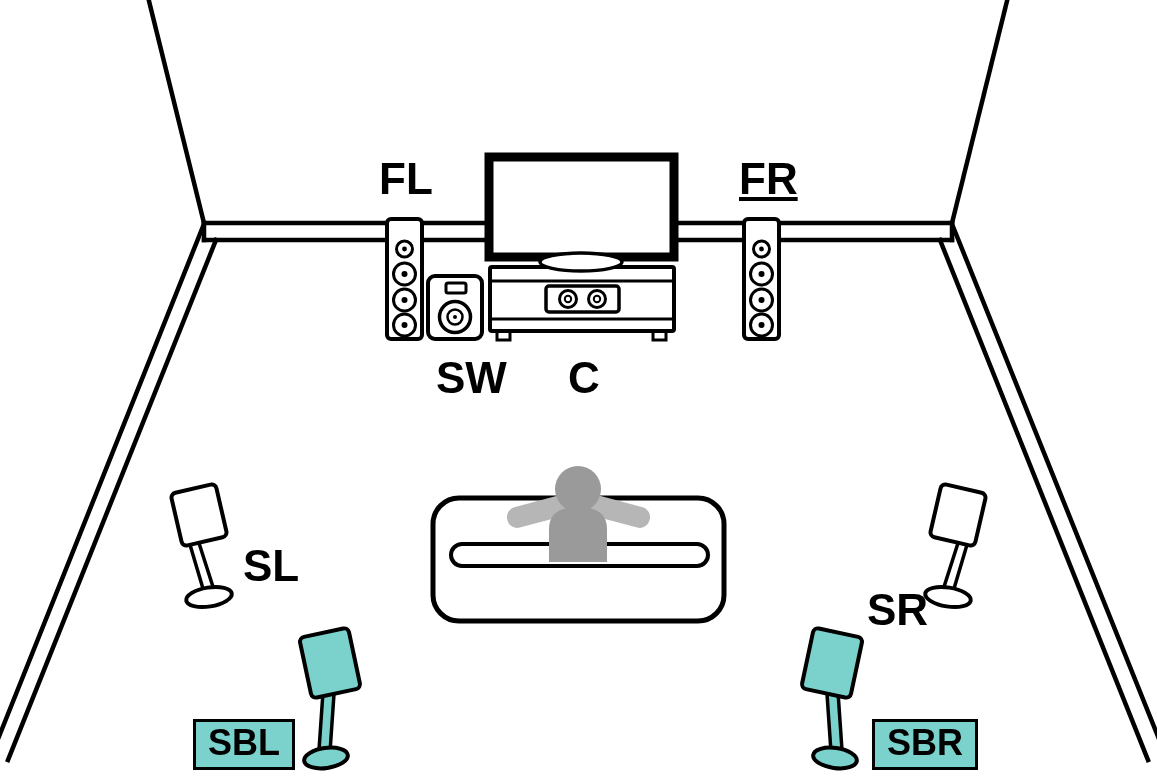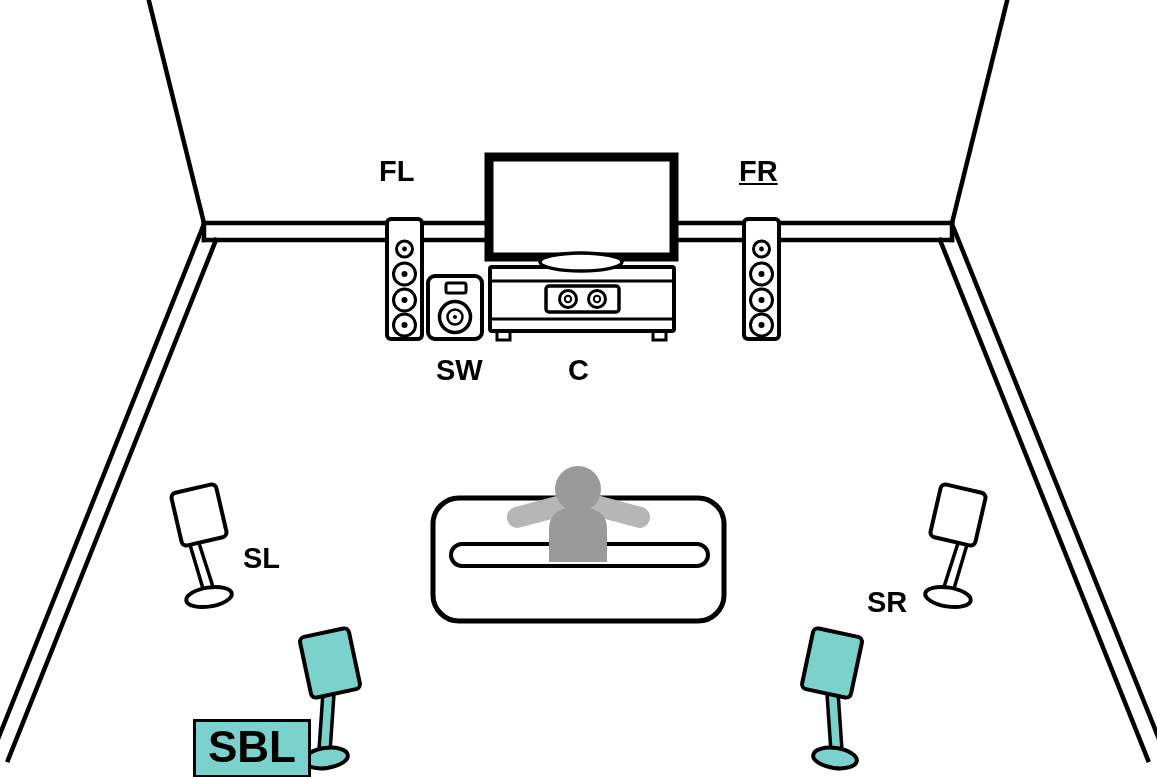--- a/index.html
+++ b/index.html
@@ -7,29 +7,29 @@
   .stage {
     position:relative;
     width:1157px; height:777px;
     background:#fff;
     overflow:hidden;
   }
   .stage svg { position:absolute; left:0; top:0; }
   .label {
     position:absolute;
     font-weight:bold;
-    font-size:29px;
+    font-size:44px;
     line-height:1;
     color:#000;
     white-space:nowrap;
   }
   .label-box {
     position:absolute;
     font-weight:bold;
-    font-size:44px;
+    font-size:36px;
     line-height:1;
     color:#000;
     background:var(--accent, #7bd1cc);
     border:3px solid #000;
     padding:3px 12px 6px 12px;
     white-space:nowrap;
   }
 </style>
 </head>
 <body>
@@ -145,14 +145,15 @@
 
   </svg>
 
   <div class="label" style="left:379px; top:157px;">FL</div>
   <div class="label" style="left:739px; top:157px;text-decoration:underline;">FR</div>
   <div class="label" style="left:436px; top:356px;">SW</div>
   <div class="label" style="left:568px; top:356px;">C</div>
   <div class="label" style="left:243px; top:544px;text-align:right;">SL</div>
   <div class="label" style="left:867px; top:544px;margin-top:44px;">SR</div>
   <div class="label-box" style="left:193px; top:719px;">SBL</div>
+  <div class="label-box" style="left:872px; top:719px;">SBR</div>
 
 </div>
 
 </body></html>

